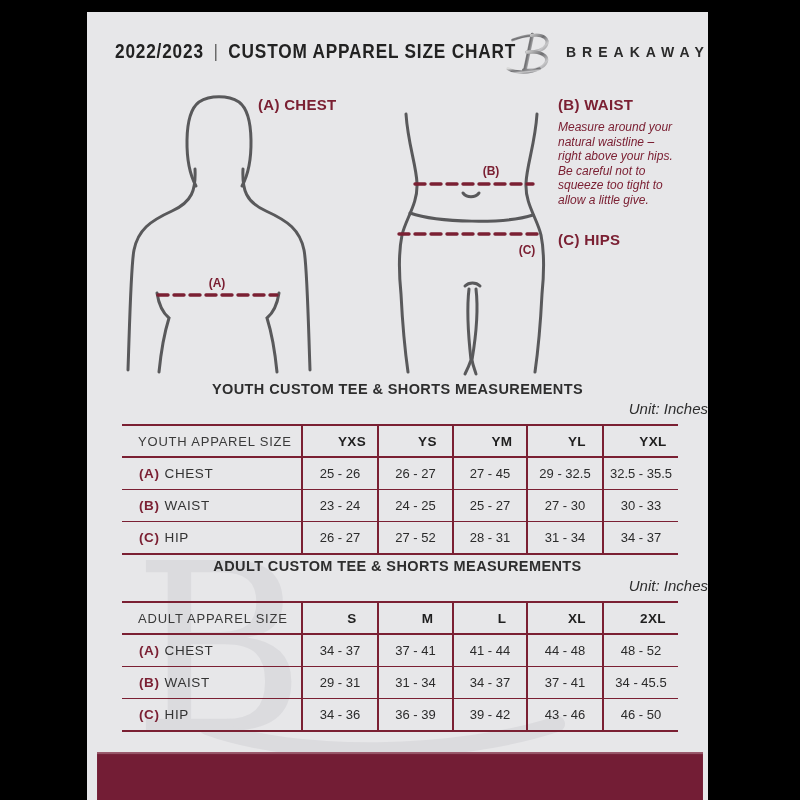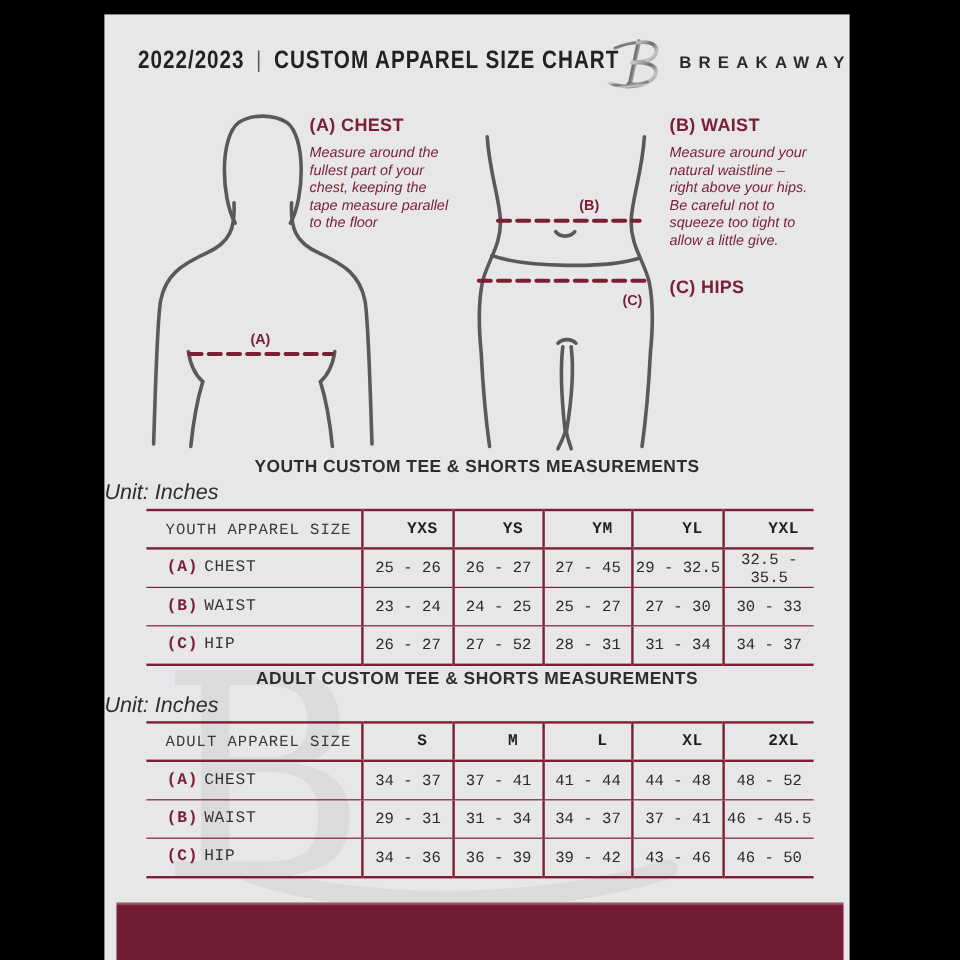--- a/index.html
+++ b/index.html
@@ -36,28 +36,28 @@
   .fig{position:absolute;}
   .fig path{fill:none;stroke:#59595B;stroke-width:3;stroke-linecap:round;}
   .fig .dash{stroke:#7B2033;stroke-width:3.4;stroke-dasharray:10 6;}
   .fig text{fill:#7B2033;font-weight:bold;font-size:12px;font-family:"Liberation Sans",sans-serif;}
   
   .tbl-title{
     position:absolute;left:0;right:0;text-align:center;font-weight:bold;
     font-size:14.5px;color:#2E2E2E;letter-spacing:.4px;z-index:2;
   }
   .tbl-unit{
-    position:absolute;left:0;right:0;text-align:left;font-style:italic;
-    font-size:18px;color:#2E2E2E;z-index:2;
+    position:absolute;left:0;right:0;text-align:right;font-style:italic;
+    font-size:15px;color:#2E2E2E;z-index:2;
   }
   table.size{
     position:absolute;left:35px;width:556px;border-collapse:collapse;
     table-layout:fixed;z-index:2;background:transparent;
   }
-  table.size{border-top:2px solid #7B2033;border-bottom:2px solid #7B2033;font-family:Liberation Mono, monospace;}
+  table.size{border-top:2px solid #7B2033;border-bottom:2px solid #7B2033;}
   table.size th,table.size td{
     border-left:2px solid #7B2033;padding:0;text-align:center;vertical-align:middle;
   }
   table.size th:first-child,table.size td:first-child{border-left:none;text-align:left;}
   table.size thead th{border-bottom:2px solid #7B2033;height:30px;
     font-size:13.5px;color:#1F1F1F;letter-spacing:.4px;padding-left:24px;}
   table.size thead th:first-child{
     font-weight:normal;font-size:13px;color:#3A3A3A;letter-spacing:.8px;padding-left:16px;}
   table.size tbody td{border-bottom:1px solid #7B2033;height:31px;
     font-size:13px;color:#2B2B2B;text-align:center;}
@@ -101,25 +101,20 @@
       <path d="M63,10 L47,86" stroke-width="8"></path>
       <path d="M61,12 C88,8 100,20 93,33 C87,44 70,48 51,48" stroke-width="7"></path>
       <path d="M51,48 C80,46 99,55 93,70 C87,84 64,90 44,87" stroke-width="7"></path>
       <path d="M10,84 C28,94 58,94 78,84" stroke-width="7"></path>
     </g>
   </svg>
   <div class="brand-name">BREAKAWAY</div>
 
   <div class="guide-block gb-chest">
     <h3>(A) CHEST</h3>
-    <p>Measure around the
-fullest part of your
-chest, keeping the
-tape measure parallel
-to the floor</p>
   </div>
   <div class="guide-block gb-waist">
     <h3>(B) WAIST</h3>
     <p>Measure around your
 natural waistline –
 right above your hips.
 Be careful not to
 squeeze too tight to
 allow a little give.</p>
   </div>
@@ -234,21 +229,21 @@
         <td>41 - 44</td>
         <td>44 - 48</td>
         <td>48 - 52</td>
       </tr>
       <tr>
         <td><span class="rowkey">(B)</span><span>WAIST</span></td>
         <td>29 - 31</td>
         <td>31 - 34</td>
         <td>34 - 37</td>
         <td>37 - 41</td>
-        <td>46 - 45.5</td>
+        <td>34 - 45.5</td>
       </tr>
       <tr>
         <td><span class="rowkey">(C)</span><span>HIP</span></td>
         <td>34 - 36</td>
         <td>36 - 39</td>
         <td>39 - 42</td>
         <td>43 - 46</td>
         <td>46 - 50</td>
       </tr>
     </tbody>

